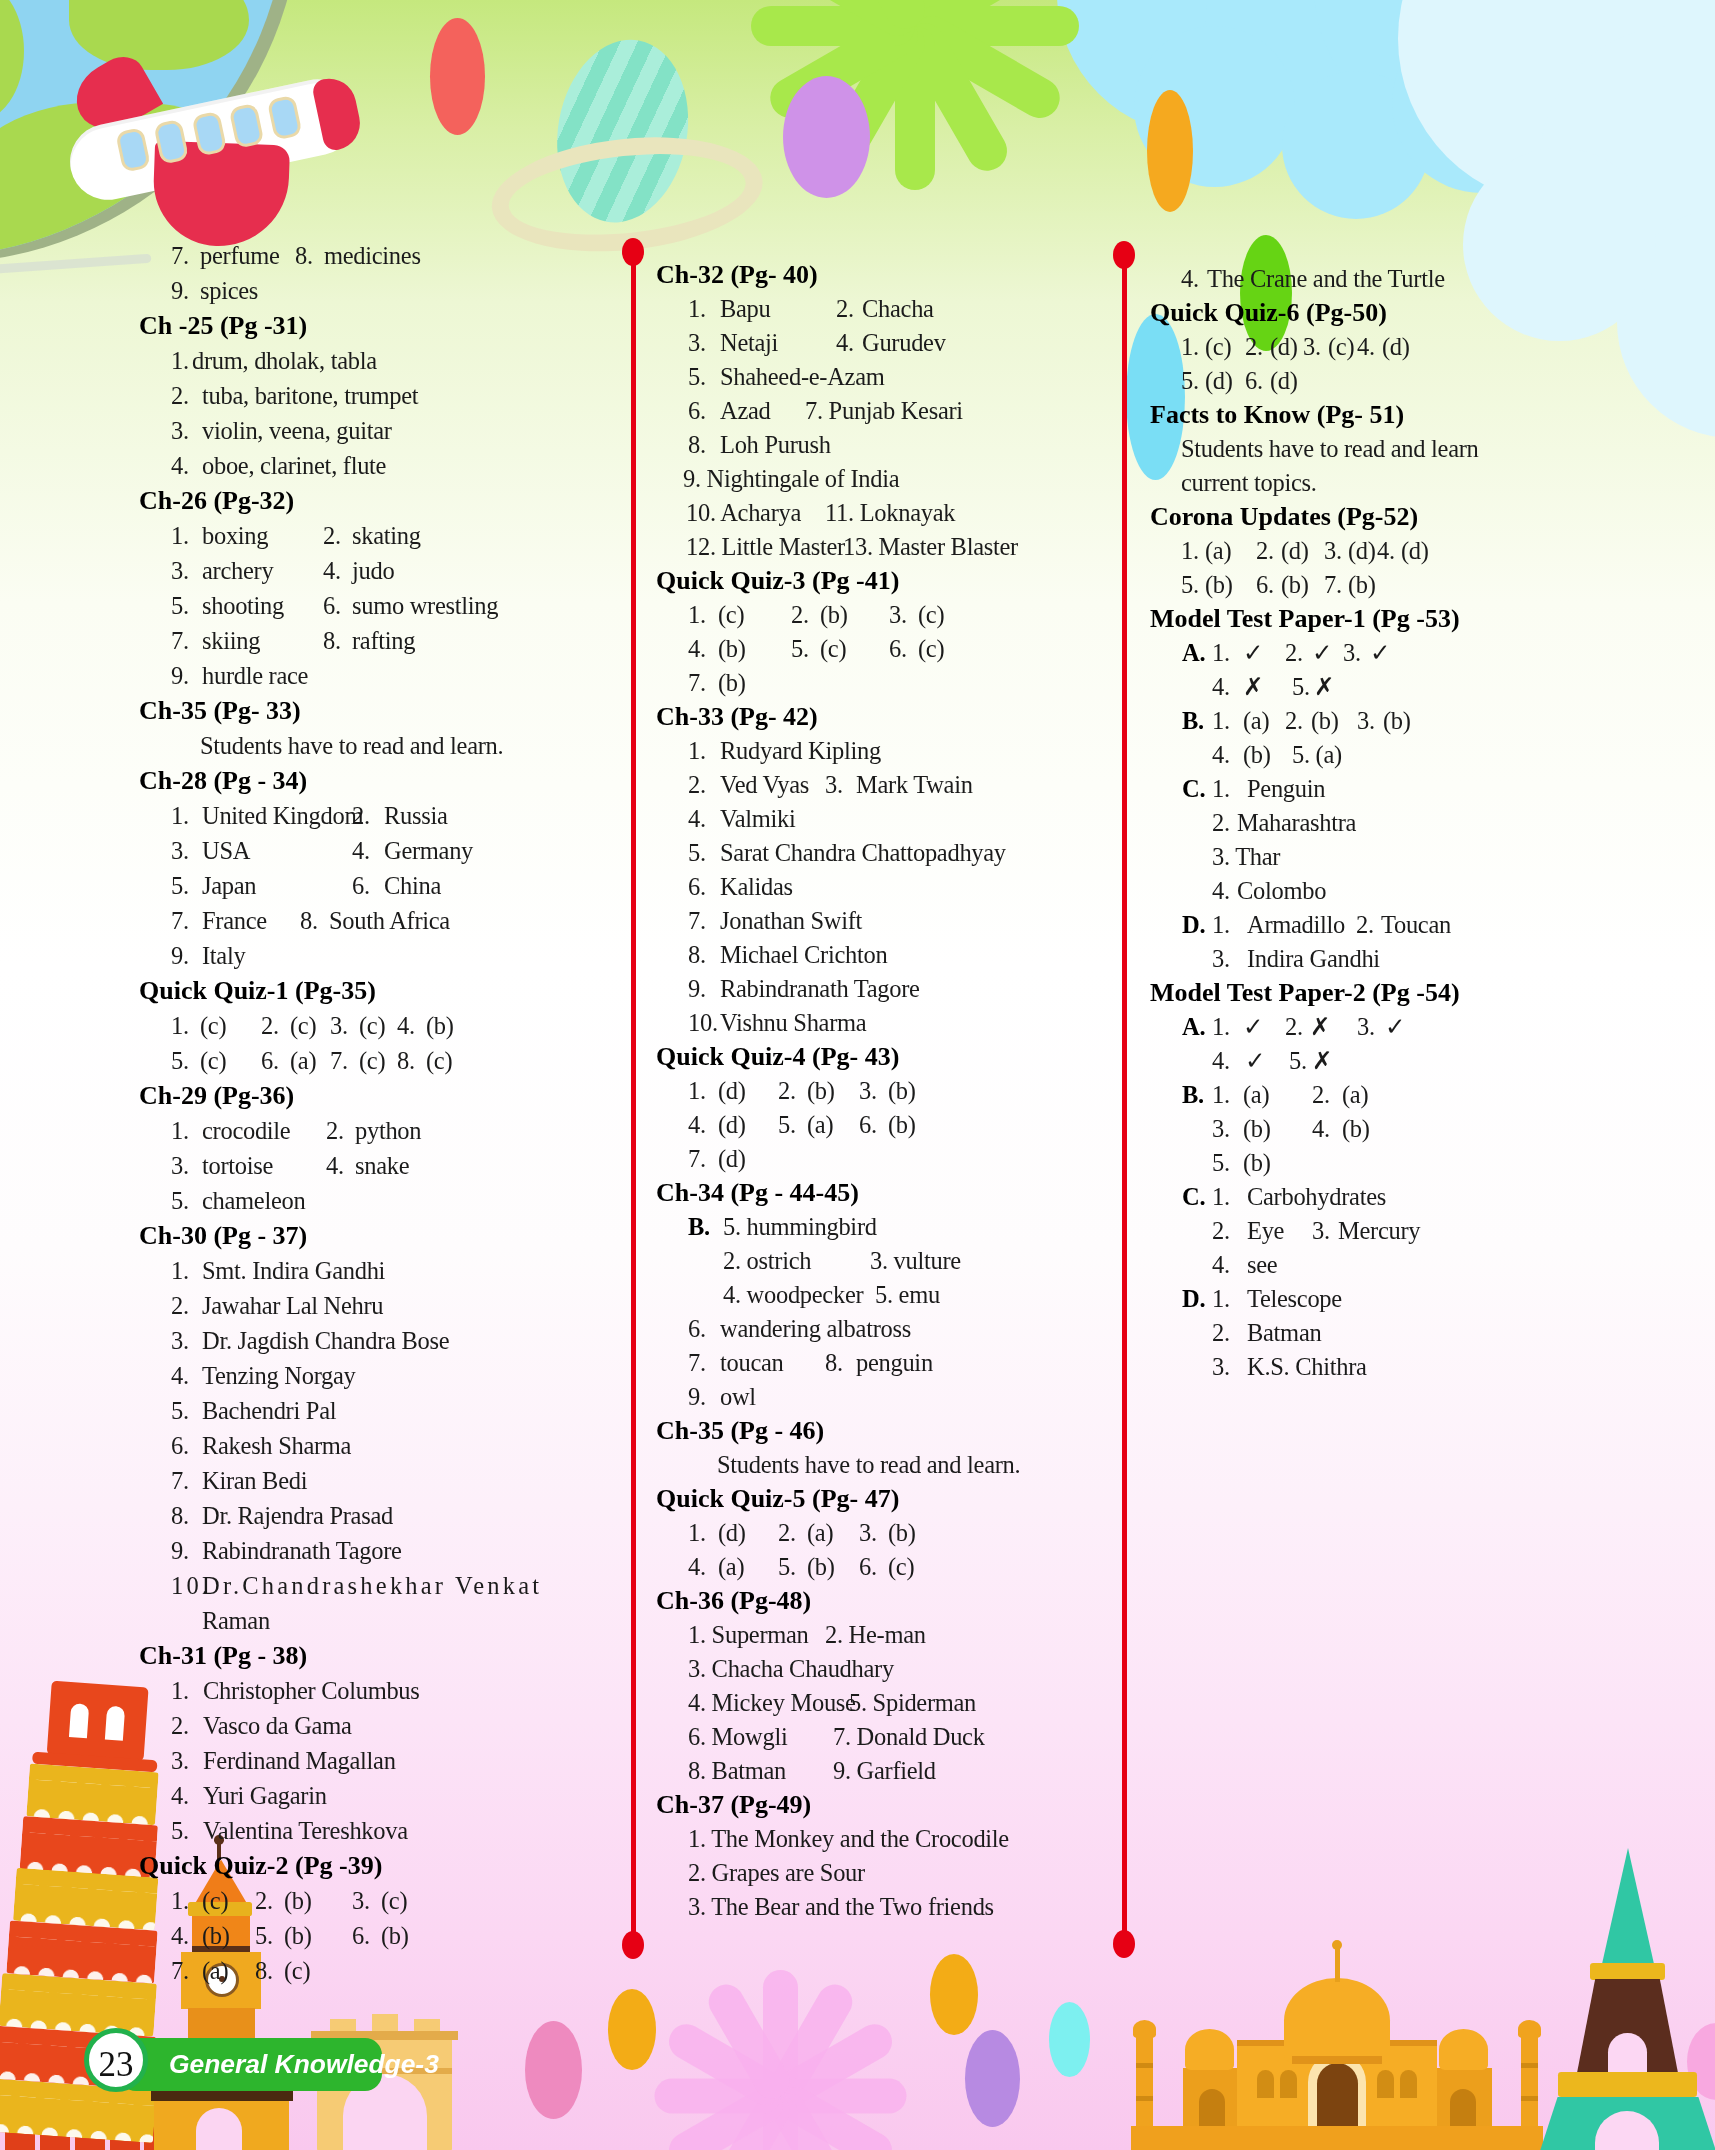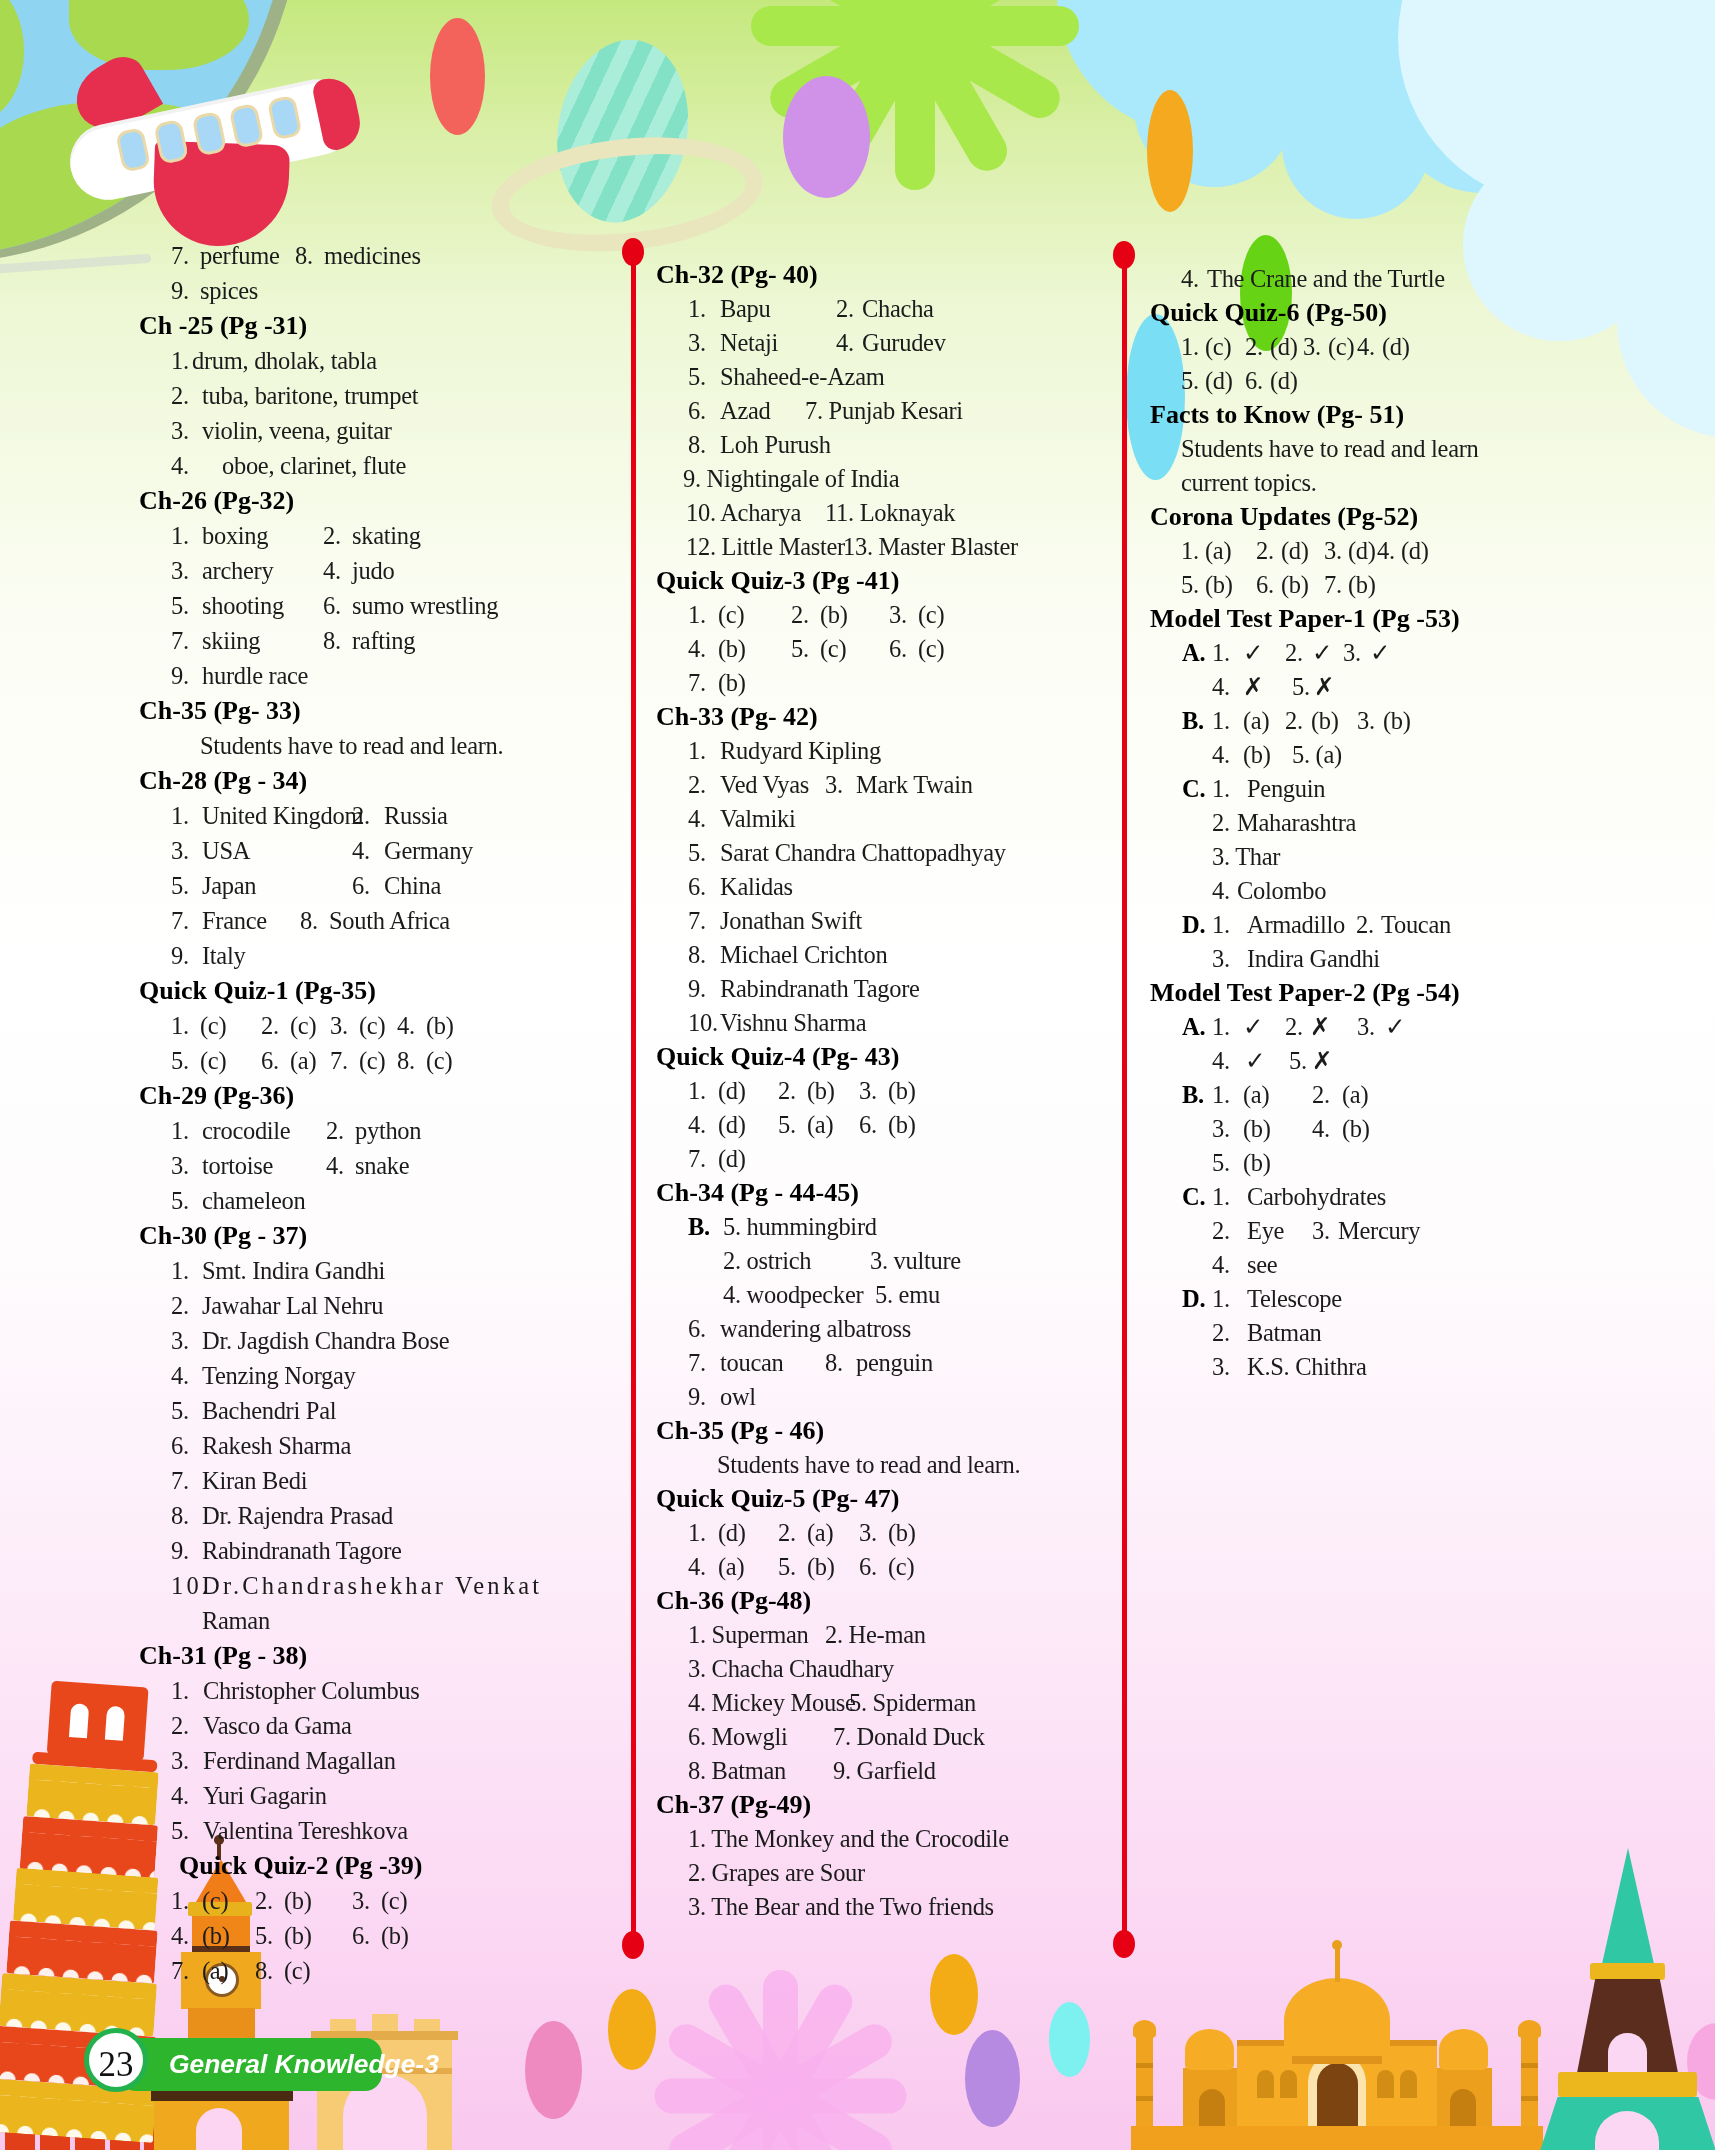--- a/index.html
+++ b/index.html
@@ -325,21 +325,21 @@
       <div class="line" style="height: 35px;">
         <span class="seg" style="left: 32px;">2.</span>
         <span class="seg" style="left: 63px;">tuba, baritone, trumpet</span>
       </div>
       <div class="line" style="height: 35px;">
         <span class="seg" style="left: 32px;">3.</span>
         <span class="seg" style="left: 63px;">violin, veena, guitar</span>
       </div>
       <div class="line" style="height: 35px;">
         <span class="seg" style="left: 32px;">4.</span>
-        <span class="seg" style="left: 63px; margin-left: 20px;">oboe, clarinet, flute</span>
+        <span class="seg" style="left: 63px;">oboe, clarinet, flute</span>
       </div>
       <div class="line head" style="height: 35px;">Ch-26 (Pg-32)</div>
       <div class="line" style="height: 35px;">
         <span class="seg" style="left: 32px;">1.</span>
         <span class="seg" style="left: 63px;">boxing</span>
         <span class="seg" style="left: 184px;">2.</span>
         <span class="seg" style="left: 213px;">skating</span>
       </div>
       <div class="line" style="height: 35px;">
         <span class="seg" style="left: 32px;">3.</span>
@@ -492,21 +492,21 @@
         <span class="seg" style="left: 64px;">Ferdinand Magallan</span>
       </div>
       <div class="line" style="height: 35px;">
         <span class="seg" style="left: 32px;">4.</span>
         <span class="seg" style="left: 64px;">Yuri Gagarin</span>
       </div>
       <div class="line" style="height: 35px;">
         <span class="seg" style="left: 32px;">5.</span>
         <span class="seg" style="left: 64px;">Valentina Tereshkova</span>
       </div>
-      <div class="line head" style="height: 35px; margin-left: 40px;">Quick Quiz-2 (Pg -39)</div>
+      <div class="line head" style="height: 35px;">Quick Quiz-2 (Pg -39)</div>
       <div class="line" style="height: 35px;">
         <span class="seg" style="left: 32px;">1.</span>
         <span class="seg" style="left: 63px;">(c)</span>
         <span class="seg" style="left: 116px;">2.</span>
         <span class="seg" style="left: 145px;">(b)</span>
         <span class="seg" style="left: 213px;">3.</span>
         <span class="seg" style="left: 242px;">(c)</span>
       </div>
       <div class="line" style="height: 35px;">
         <span class="seg" style="left: 32px;">4.</span>

